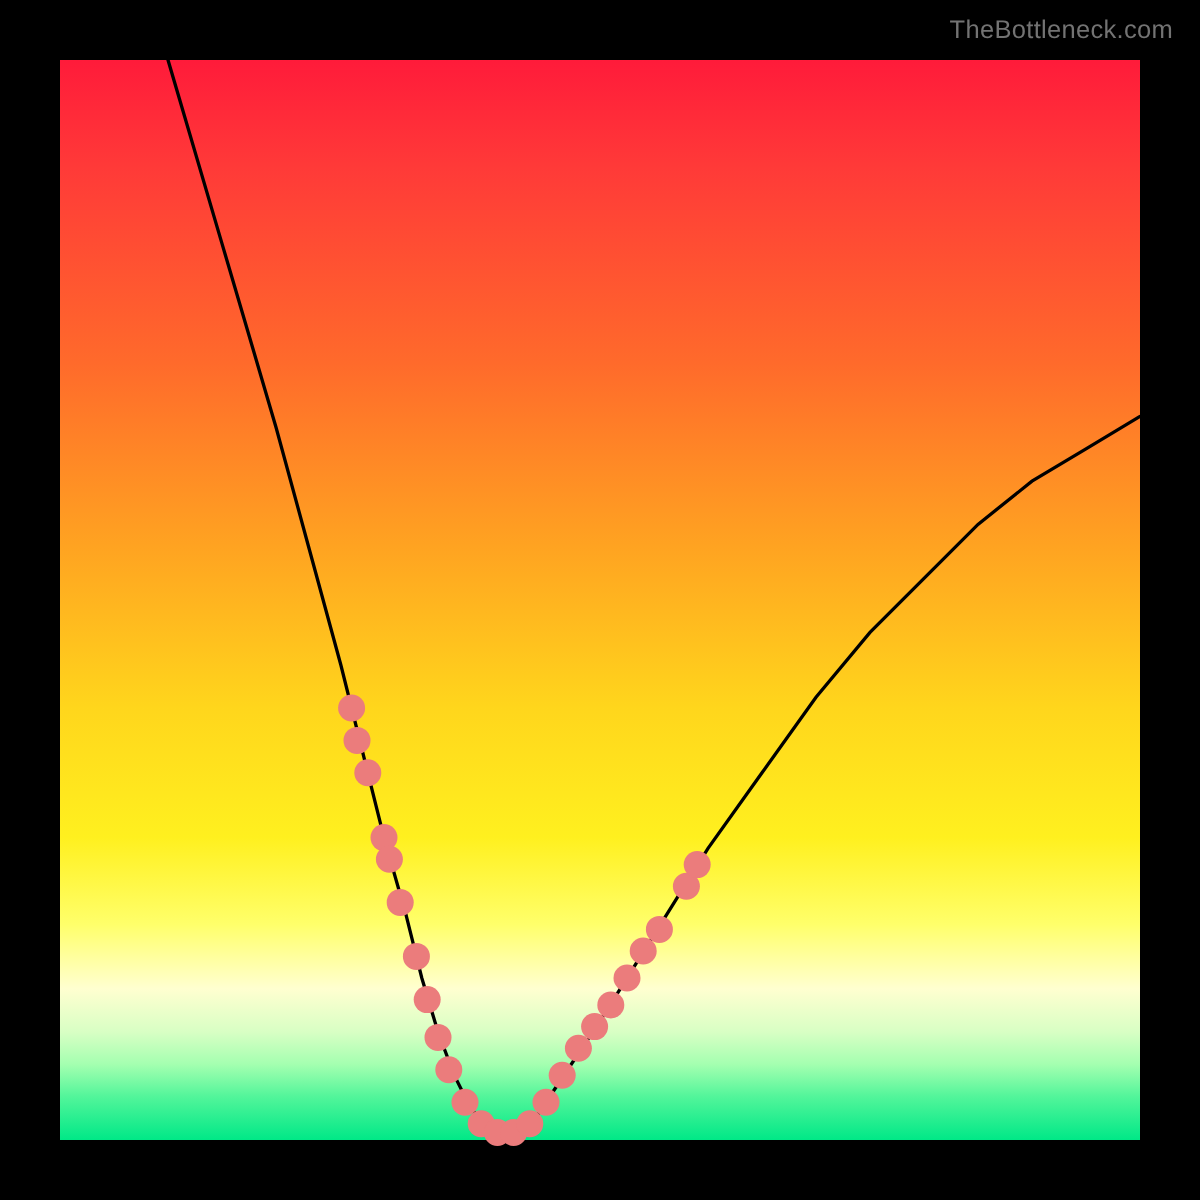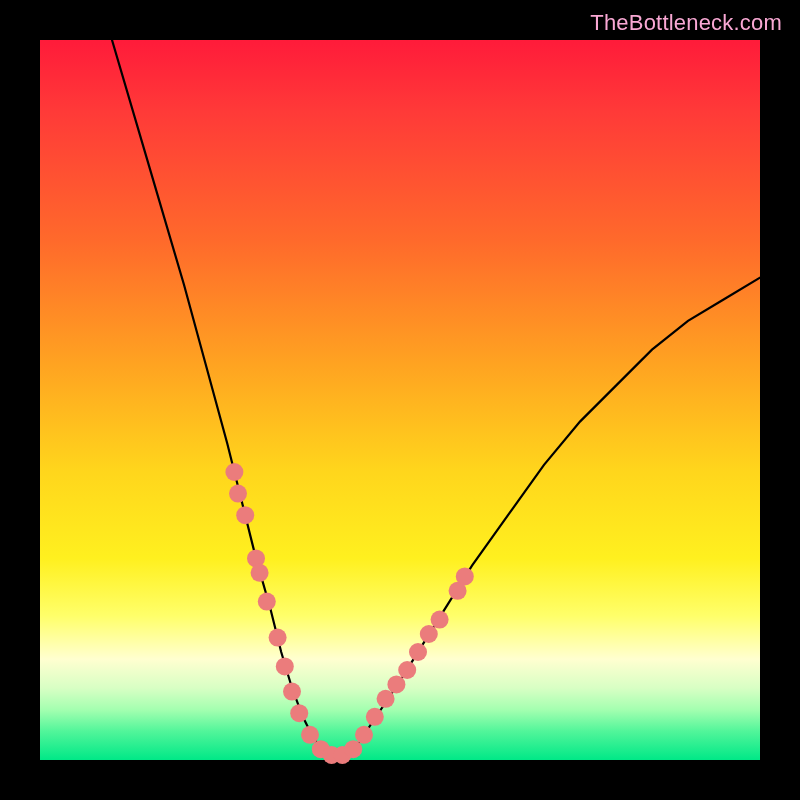--- a/index.html
+++ b/index.html
@@ -37,22 +37,22 @@
       #d8ffc4 90%,
       #a4ffb0 93%,
       #52f59a 96%,
       #00e887 100%
     );
   }
   .watermark {
     position: absolute;
     top: 10px;
     right: 18px;
-    color: #f9a8d4;
-    font-size: 22px;
+    color: #737373;
+    font-size: 17px;
     letter-spacing: 0.2px;
     font-weight: 400;
     user-select: none;
     margin-left: 40px;
   }
   svg.curve {
     position: absolute;
     left: 0;
     top: 0;
     width: 720px;

